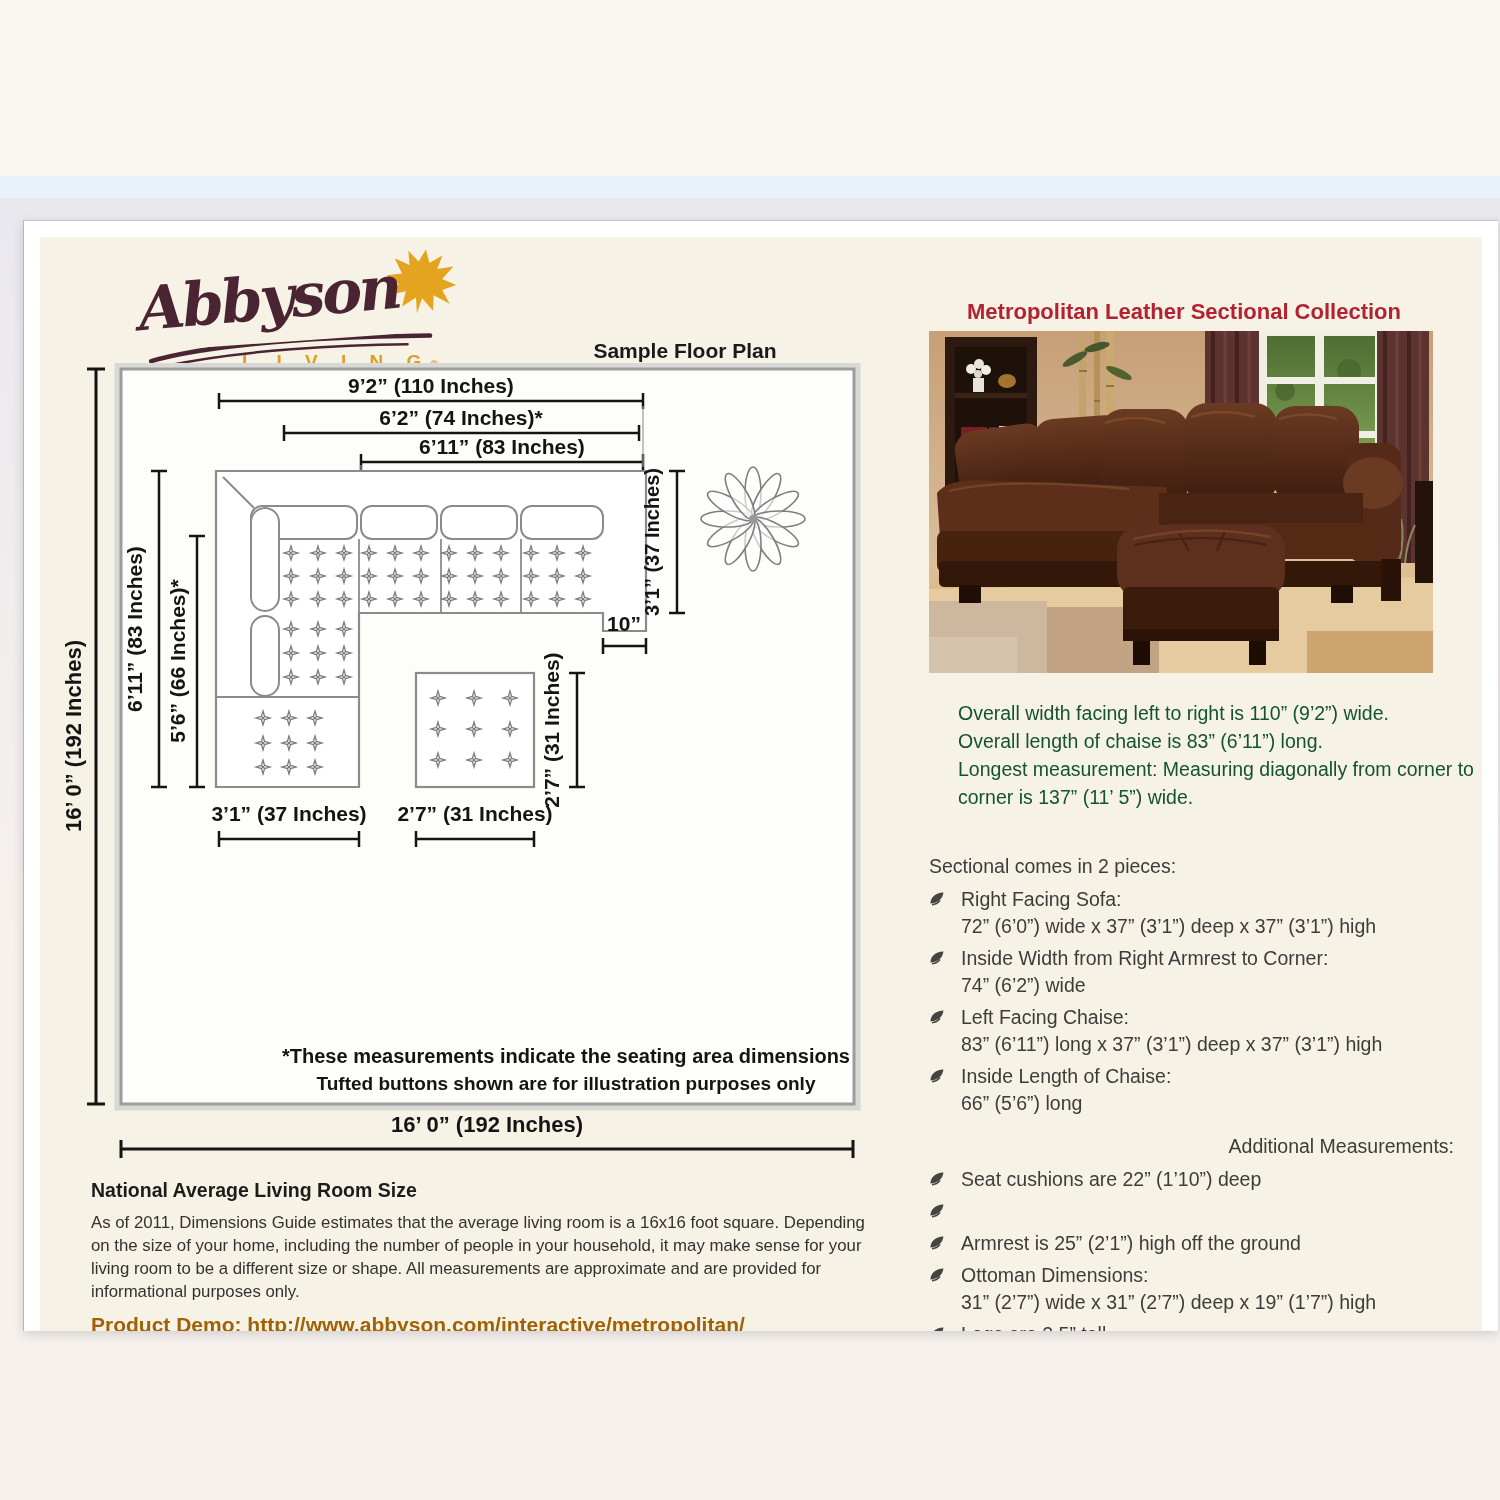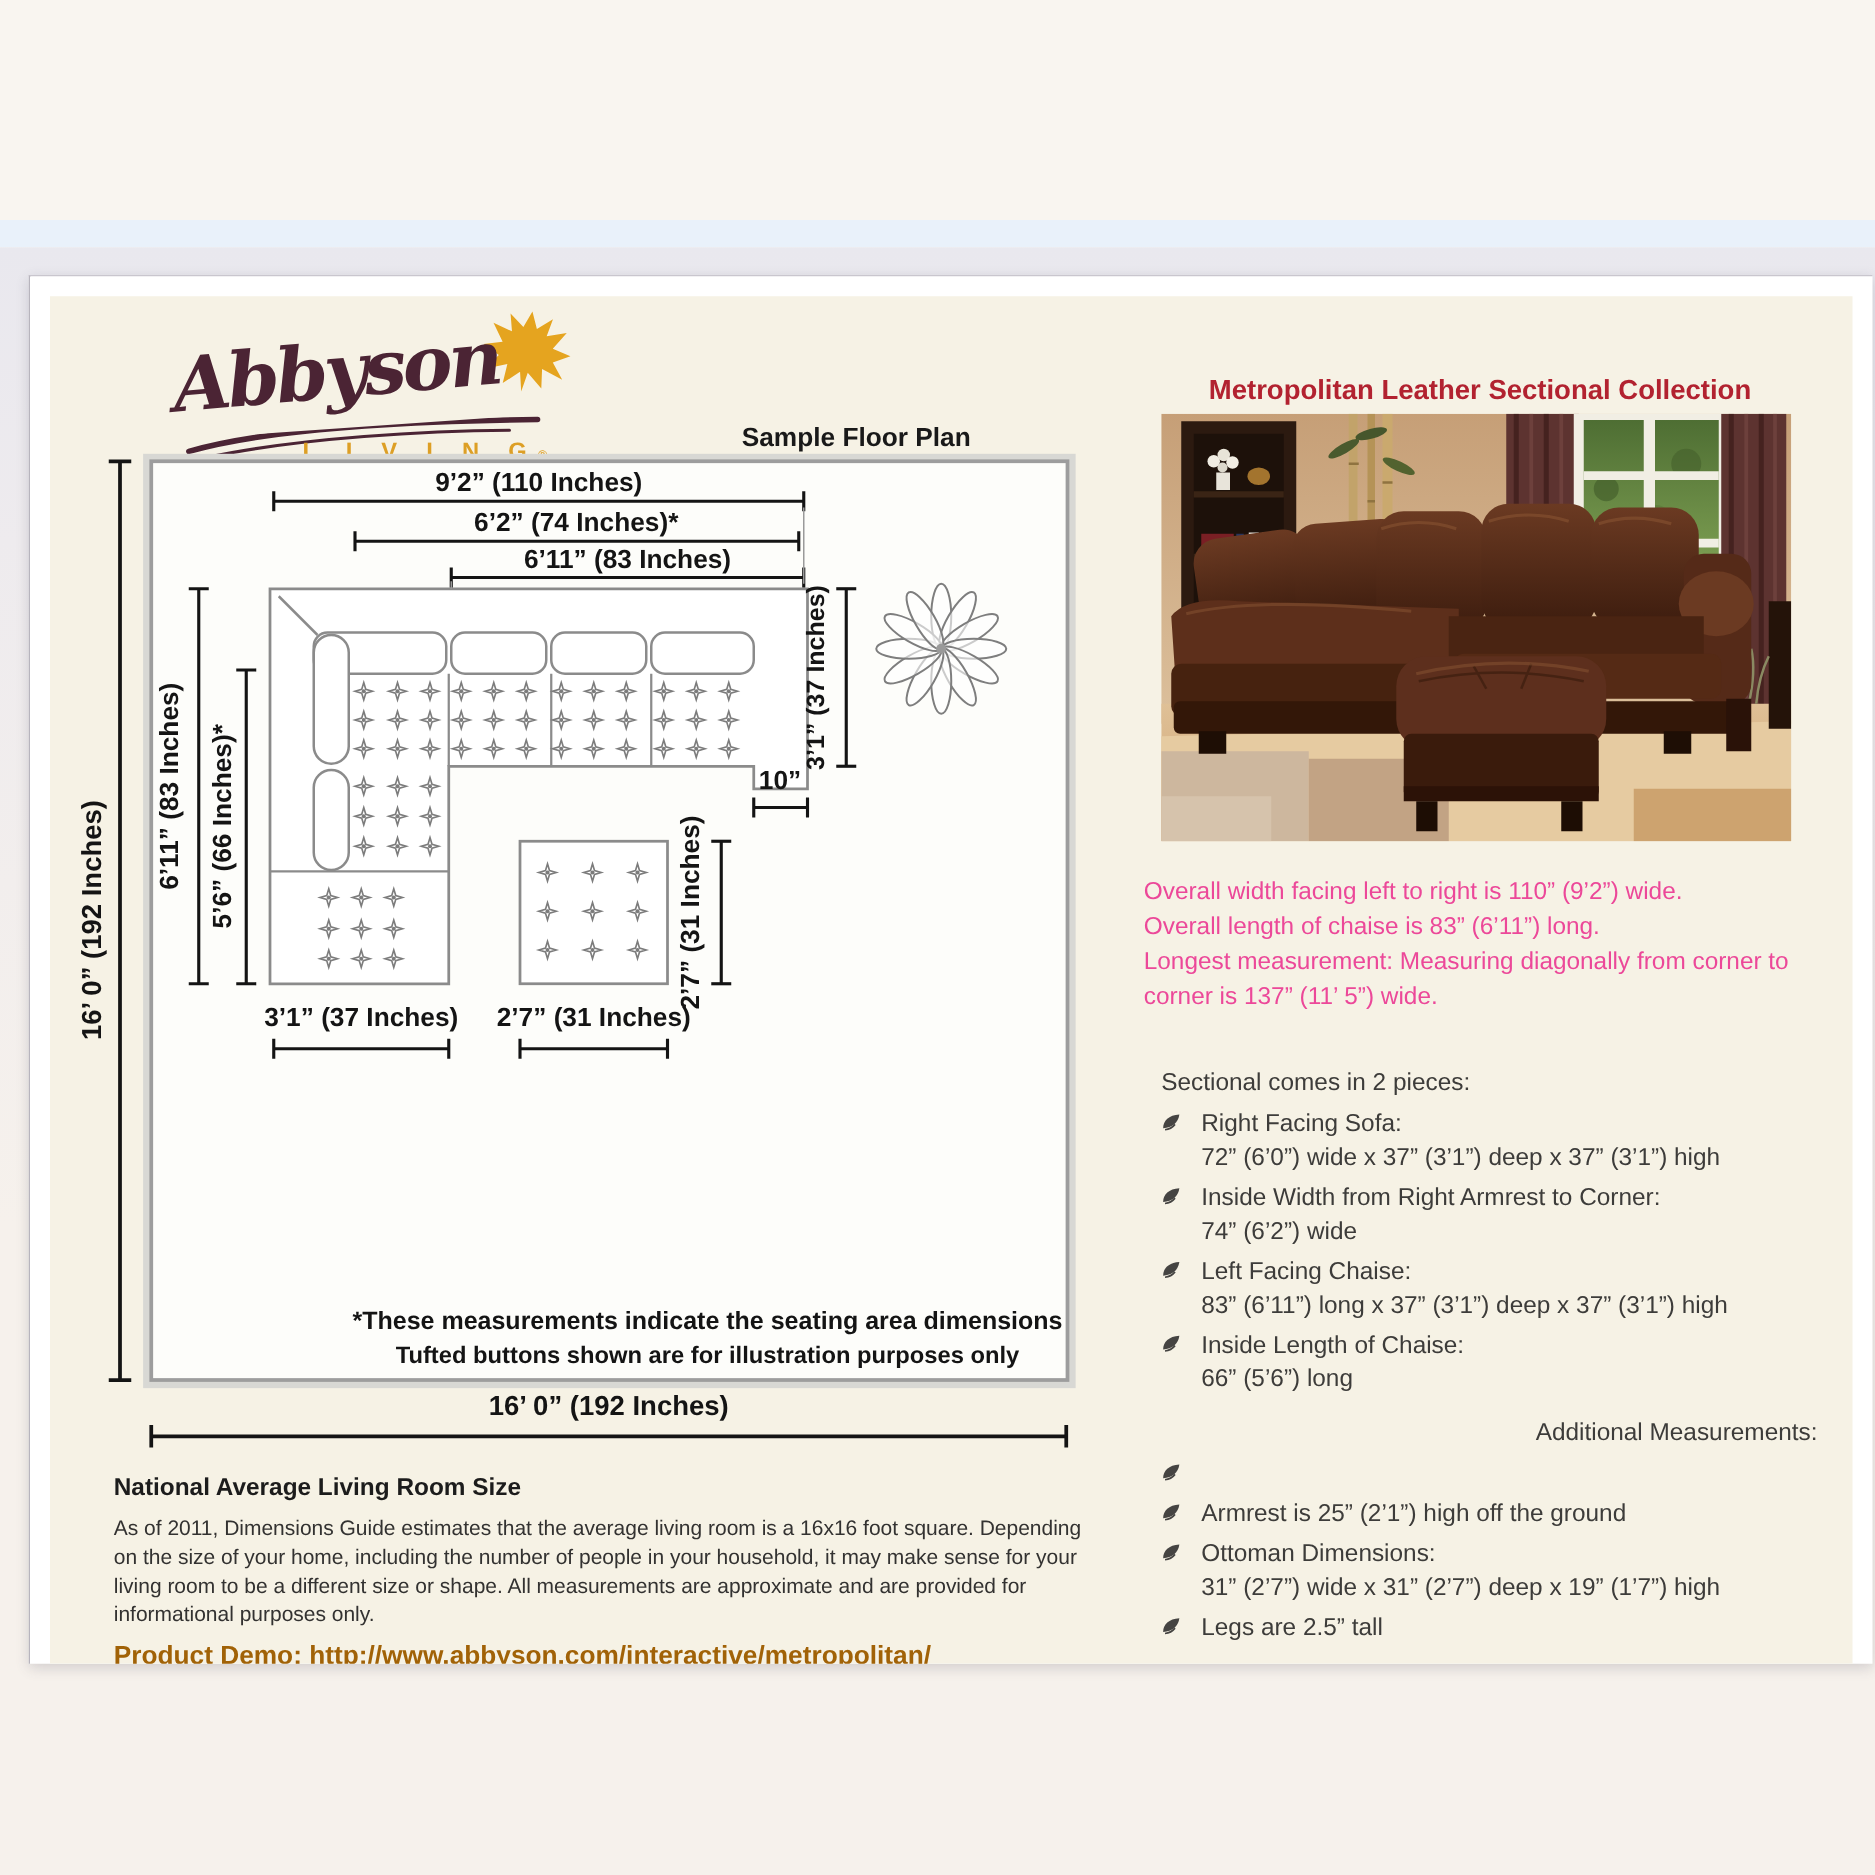--- a/index.html
+++ b/index.html
@@ -28,21 +28,21 @@
   .floorplan-title{position:absolute;left:500px;top:118px;width:322px;text-align:center;
      font-size:21px;font-weight:bold;color:#191919;}
 
   svg.plan{position:absolute;left:27px;top:142px;}
   svg.plan text{font-family:"Liberation Sans",sans-serif;font-weight:bold;fill:#141414;}
 
   
   .r-title{position:absolute;left:895px;top:78px;width:530px;text-align:center;
      font-size:22px;font-weight:bold;color:#b22230;}
   svg.photo{position:absolute;left:905px;top:110px;}
-  .rtext{position:absolute;left:891px;width:525px;color:#ec4899;font-size:19.5px;line-height:28px;}
+  .rtext{position:absolute;left:934px;width:525px;color:#14532d;font-size:19.5px;line-height:28px;}
   .overview{top:478px;}
   .list-head{position:absolute;left:905px;width:525px;color:#3d3c3a;font-size:19.5px;line-height:27px;}
   .sec-head{top:632px;}
   .add-head{top:912px;text-align:right;}
   .blist{position:absolute;left:905px;width:540px;font-size:19.5px;line-height:27px;color:#3d3c3a;}
   .sec-list{top:660px;}
   .add-list{top:940px;}
   .b-line{display:flex;align-items:baseline;}
   .b-leaf{width:32px;flex:none;padding-top:5px;}
   .b-detail{margin-left:32px;}
@@ -472,20 +472,32 @@
         </svg>
       </span>
       <span>Inside Length of Chaise:</span>
     </div>
     <div class="b-detail">66” (5’6”) long</div>
   </div>
 </div>
 
   <div class="list-head add-head">Additional Measurements:</div>
   <div class="blist add-list">
+  <div class="b-item">
+    <div class="b-line">
+      <span class="b-leaf">
+        <svg width="16" height="15" viewBox="0 0 16 15">
+          <path d="M1.5,12.5 C1.5,6.5 6,2 14.5,1.5 C13.5,8 9,12 1.5,12.5 Z" fill="#454442"></path>
+          <path d="M3,13.8 C6,13.5 9,12 11,9.5" stroke="#454442" stroke-width="1.4" fill="none"></path>
+        </svg>
+      </span>
+      <span>Seat cushions are 22” (1’10”) deep</span>
+    </div>
+
+  </div>
 
   <div class="b-item">
     <div class="b-line">
       <span class="b-leaf">
         <svg width="16" height="15" viewBox="0 0 16 15">
           <path d="M1.5,12.5 C1.5,6.5 6,2 14.5,1.5 C13.5,8 9,12 1.5,12.5 Z" fill="#454442"></path>
           <path d="M3,13.8 C6,13.5 9,12 11,9.5" stroke="#454442" stroke-width="1.4" fill="none"></path>
         </svg>
       </span>
     </div>

